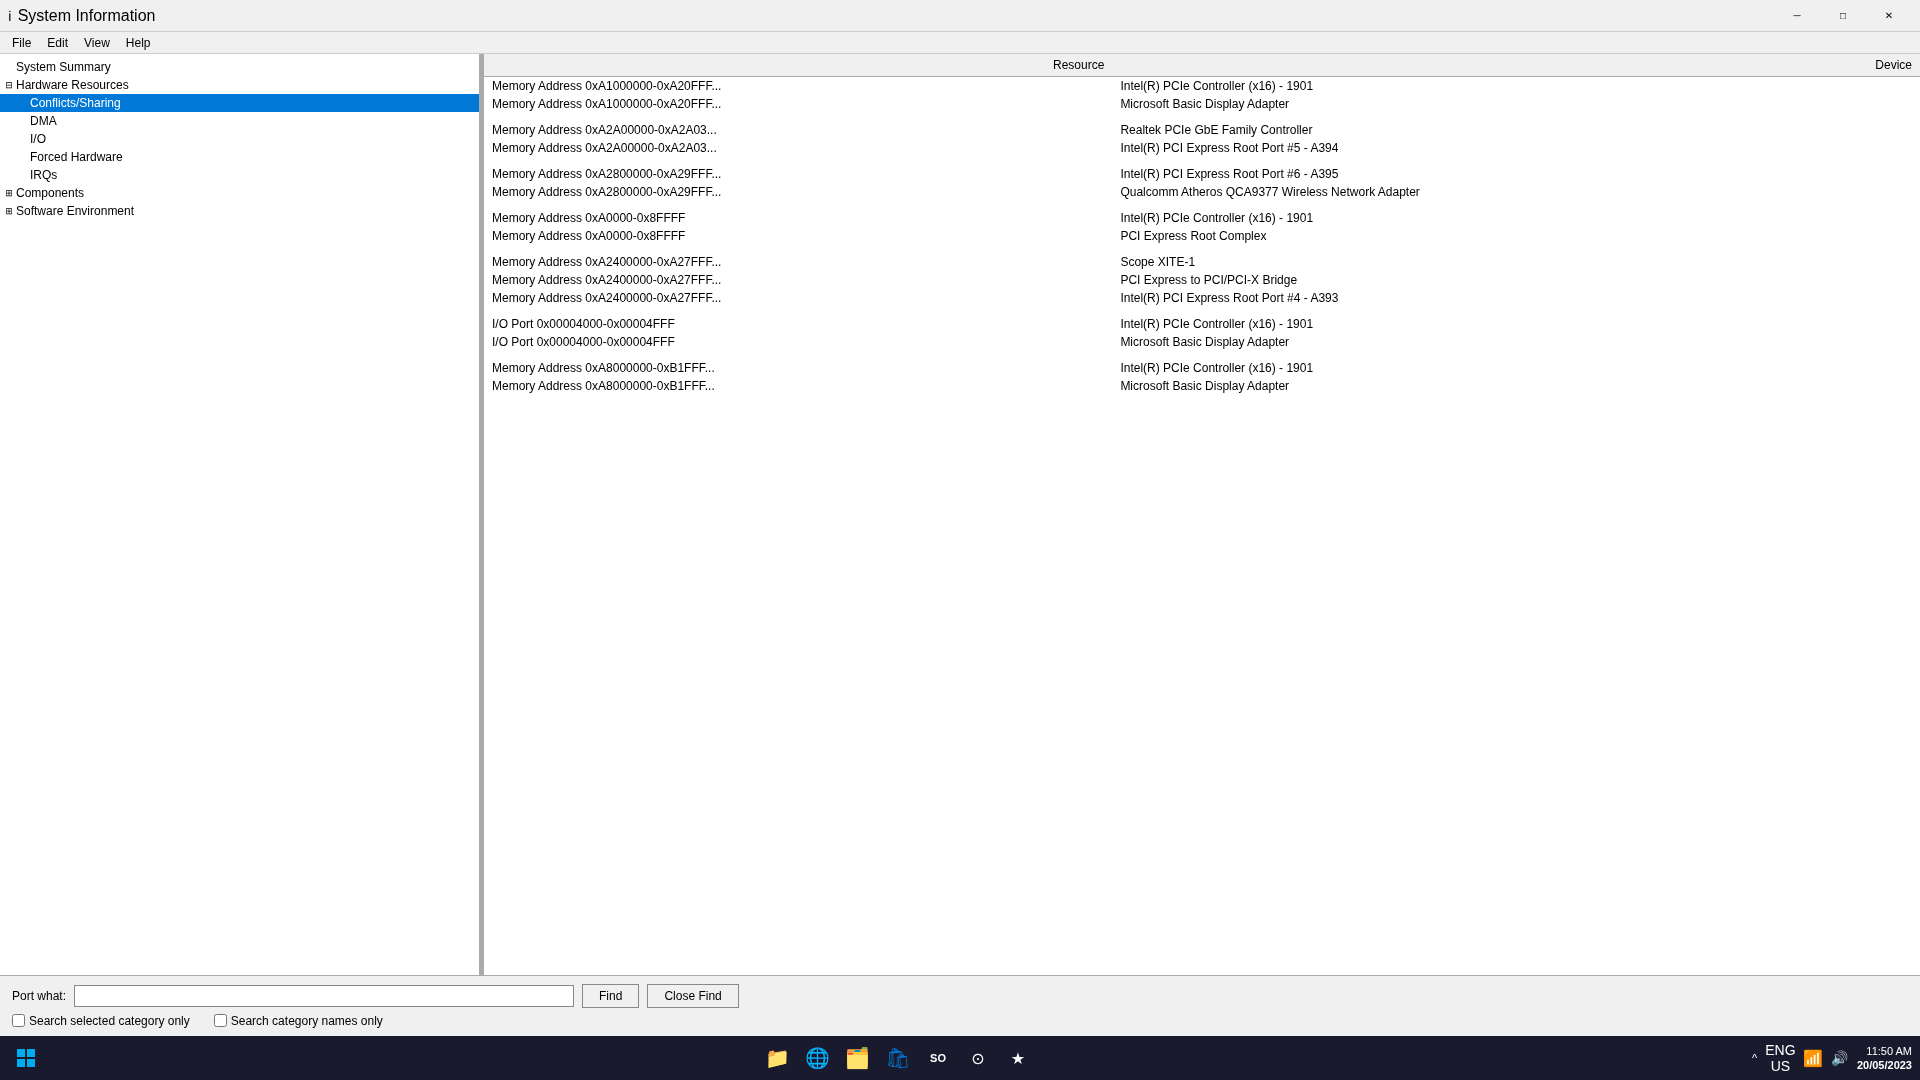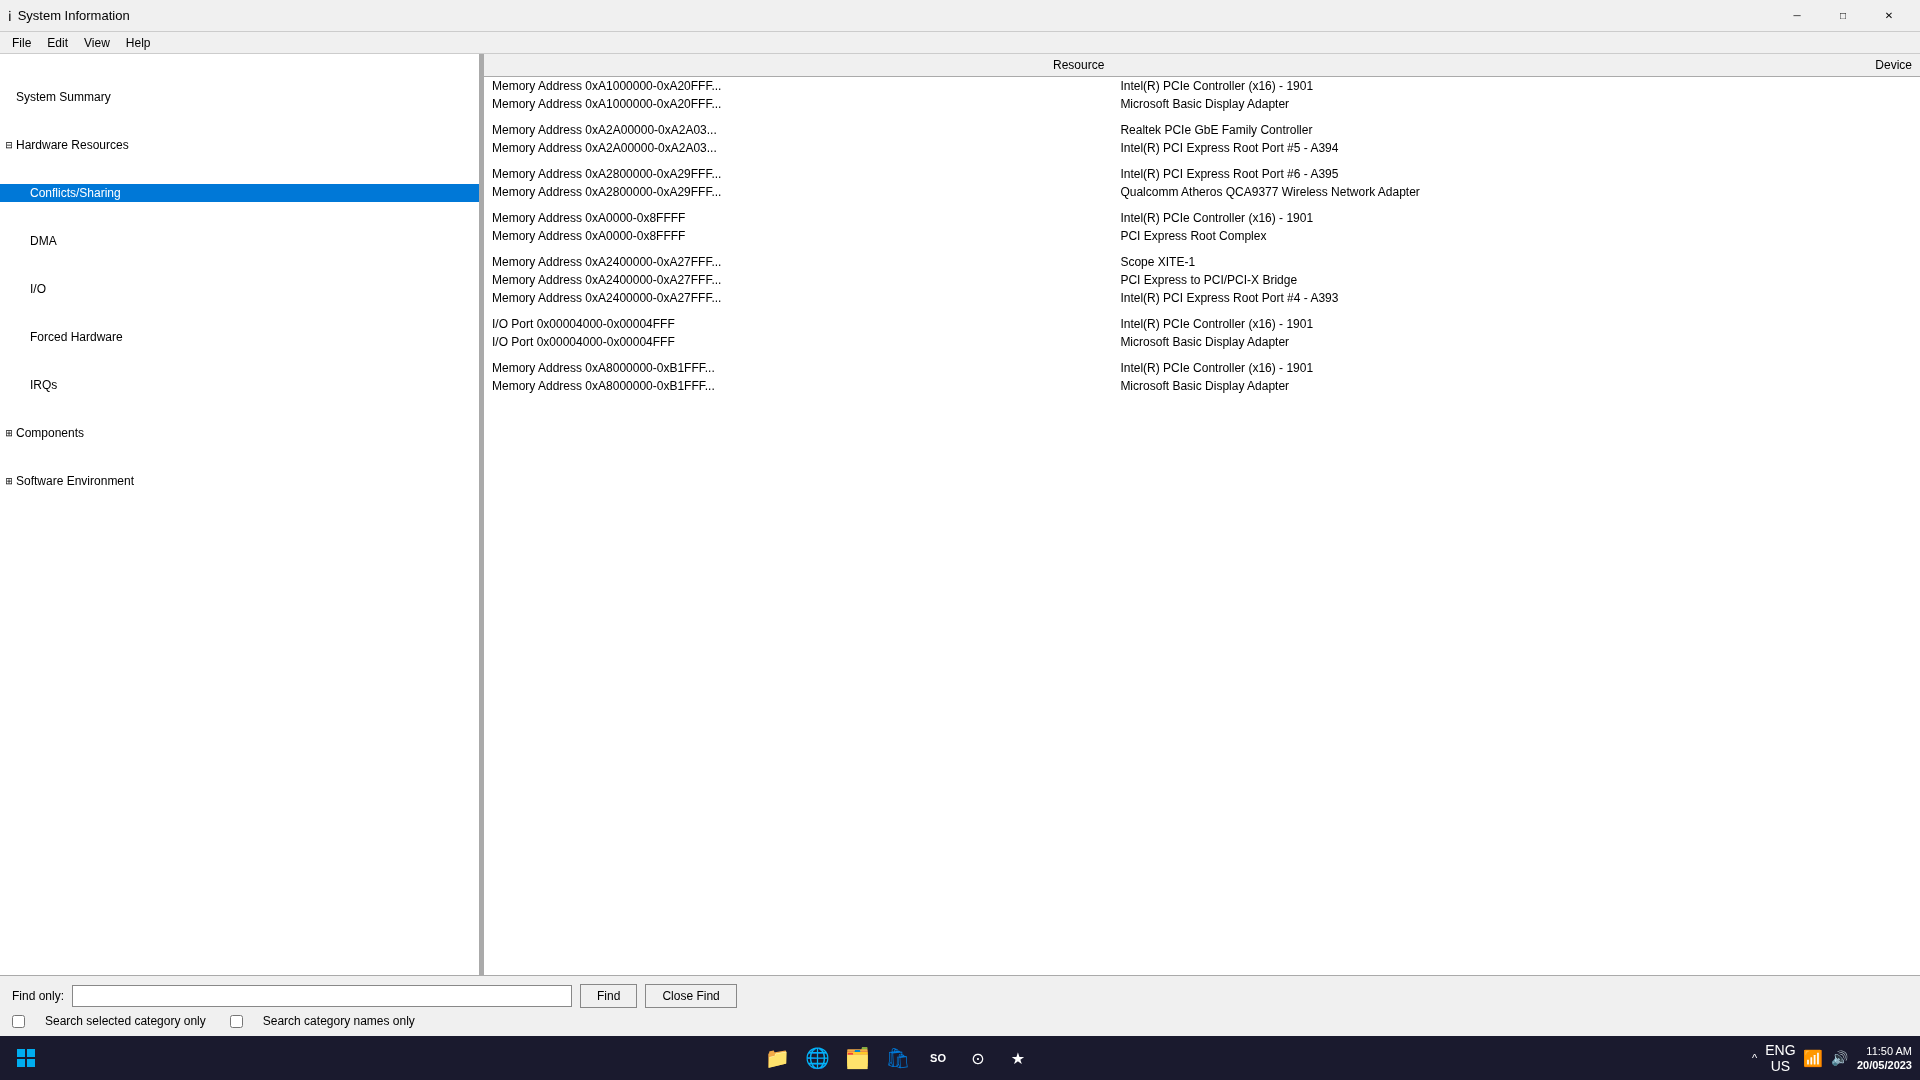--- a/index.html
+++ b/index.html
@@ -23,21 +23,21 @@
       padding: 0 8px;
       border-bottom: 1px solid #ccc;
       justify-content: space-between;
     }
     .title-bar-left {
       display: flex;
       align-items: center;
       gap: 6px;
     }
     .title-text {
-      font-size: 13px;
+      font-size: 16px;
       color: #000;
     }
     .title-controls {
       display: flex;
       gap: 0;
     }
     .title-btn {
       width: 46px;
       height: 32px;
       border: none;
@@ -80,21 +80,20 @@
       overflow-y: auto;
       padding: 4px 0;
     }
 
     .tree-item {
       padding: 2px 4px;
       cursor: pointer;
       white-space: nowrap;
       font-size: 12px;
       display: flex;
-      margin-top: 30px;
     }
     .tree-item.selected { background: #0078d7; color: white; }
     .tree-item.selected .tree-label { color: white; }
 
     .tree-expand {
       width: 14px;
       height: 14px;
       display: inline-flex;
       align-items: center;
       justify-content: center;
@@ -174,22 +173,22 @@
       border: 1px solid #888;
       cursor: pointer;
     }
     .checkboxes-row {
       display: flex;
       align-items: center;
       gap: 24px;
     }
     .checkbox-label {
       display: flex;
-      align-items: flex-end;
-      gap: 20px;
+      align-items: flex-start;
+      gap: 4px;
       font-size: 12px;
       cursor: pointer;
     }
 
     
     .taskbar {
       background: #1a1a2e;
       height: 44px;
       display: flex;
       align-items: center;
@@ -397,21 +396,21 @@
             <td>Memory Address 0xA8000000-0xB1FFF...</td>
             <td>Microsoft Basic Display Adapter</td>
           </tr>
         </tbody>
     </table>
   </div>
 </div>
 
 <div class="bottom-bar">
   <div class="search-row">
-    <label class="search-label">Find only:</label>
+    <label class="search-label">Port what:</label>
     <input type="text" class="search-input" style="">
     <button class="search-btn">Find</button>
     <button class="search-btn">Close Find</button>
   </div>
   <div class="checkboxes-row">
     <label class="checkbox-label">
       <input type="checkbox" style="">
       <span>Search selected category only</span>
     </label>
     <label class="checkbox-label">

